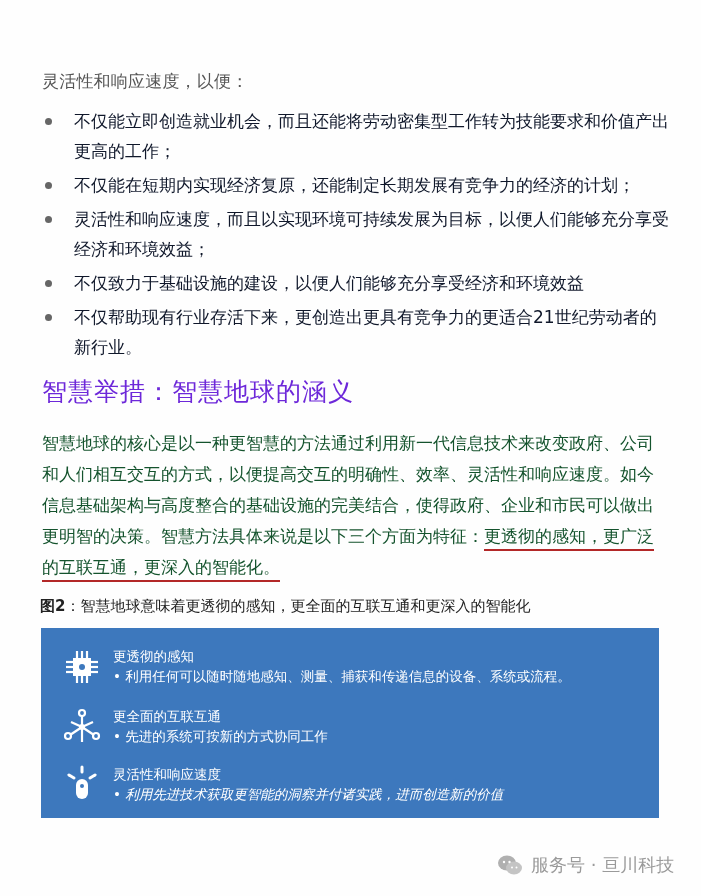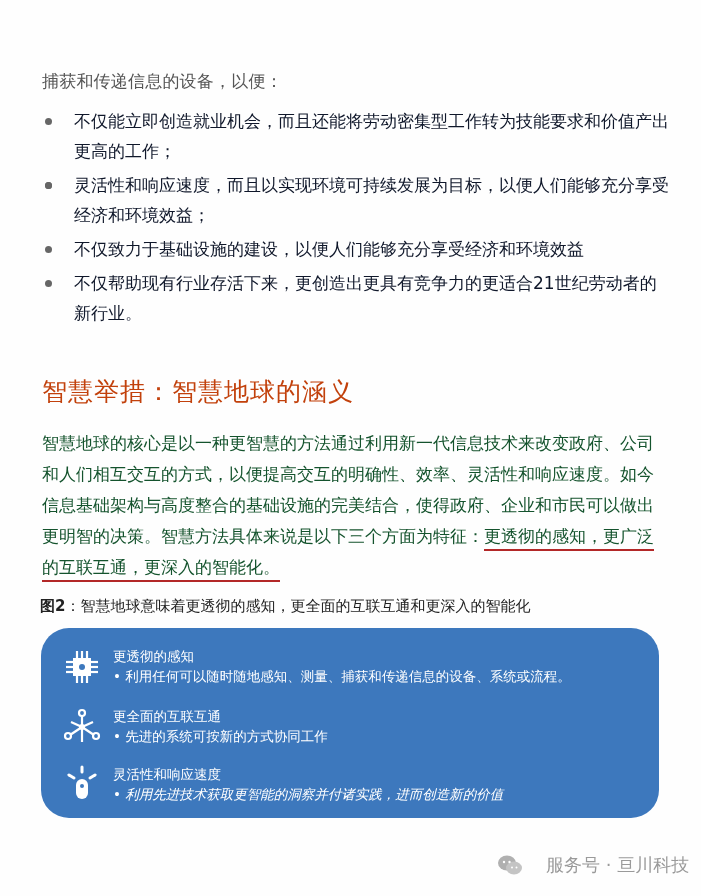--- a/index.html
+++ b/index.html
@@ -5,40 +5,40 @@
   html, body { margin:0; padding:0; }
   body {
     width:701px; height:896px; background:#fefefe; position:relative; overflow:hidden;
     font-family:"DejaVu Sans", "Liberation Sans", sans-serif; color:#555;
   }
   .abs { position:absolute; }
   .intro { left:42px; top:70px; font-size:17px; color:#555; letter-spacing:0.2px; }
   .bullets { left:42px; top:106px; width:630px; margin:0; padding:0; list-style:none; }
   .bullets li { position:relative; padding-left:32px; font-size:17px; line-height:30px; color:#0f172a; margin-bottom:4px; }
   .bullets li .dot { position:absolute; left:3px; top:12px; width:7px; height:7px; border-radius:50%; background:#666; }
-  .h2 { left:42px; top:375px; font-size:25px; color:#c2410c; letter-spacing:1px; }
+  .h2 { left:42px; top:375px; font-size:25px; color:#6d28d9; letter-spacing:1px; }
   .para { left:42px; top:428px; width:628px; font-size:17px; line-height:31px; color:#14532d; }
   .ul { text-decoration:none; border-bottom:2px solid #b32828; padding-bottom:3px; }
   .fig-cap { left:40px; top:597px; font-size:15px; color:#222; }
   .fig-cap b { font-weight:bold; }
-  .panel { left:41px; top:628px; width:618px; height:190px; background:#3d78bd;border-radius:28px; }
+  .panel { left:41px; top:628px; width:618px; height:190px; background:#3d78bd; }
   .row { position:absolute; left:0; width:100%; }
   .row .icon { position:absolute; left:22px; width:38px; height:38px; }
   .row .t1 { position:absolute; left:72px; font-size:13.5px; color:#fff; }
   .row .t2 { position:absolute; left:72px; font-size:13.5px; color:#fff; }
-  .footer { left:497px; top:853px; font-size:18px; color:#9a9a9a; display:flex; align-items:center; gap:23px; }
+  .footer { left:497px; top:853px; font-size:18px; color:#9a9a9a; display:flex; align-items:center; gap:8px; }
 </style>
 </head>
 <body>
 
-<div class="abs intro">捕获和传递信息的设备，以便：</div>
+<div class="abs intro">灵活性和响应速度，以便：</div>
 
 <ul class="abs bullets">
   <li><span class="dot"></span><span>不仅能立即创造就业机会，而且还能将劳动密集型工作转为技能要求和价值产出更高的工作；</span></li>
-  <li><span class="dot"></span></li>
+  <li><span class="dot"></span><span>不仅能在短期内实现经济复原，还能制定长期发展有竞争力的经济的计划；</span></li>
   <li><span class="dot"></span><span>灵活性和响应速度，而且以实现环境可持续发展为目标，以便人们能够充分享受经济和环境效益；</span></li>
   <li><span class="dot"></span><span>不仅致力于基础设施的建设，以便人们能够充分享受经济和环境效益</span></li>
   <li><span class="dot"></span><span>不仅帮助现有行业存活下来，更创造出更具有竞争力的更适合21世纪劳动者的新行业。</span></li>
 </ul>
 
 <div class="abs h2">智慧举措：智慧地球的涵义</div>
 
 <div class="abs para">
   <span>智慧地球的核心是以一种更智慧的方法通过利用新一代信息技术来改变政府、公司和人们相互交互的方式，以便提高交互的明确性、效率、灵活性和响应速度。如今信息基础架构与高度整合的基础设施的完美结合，使得政府、企业和市民可以做出更明智的决策。智慧方法具体来说是以下三个方面为特征：</span><span class="ul">更透彻的感知，更广泛的互联互通，更深入的智能化。</span>
 </div>

